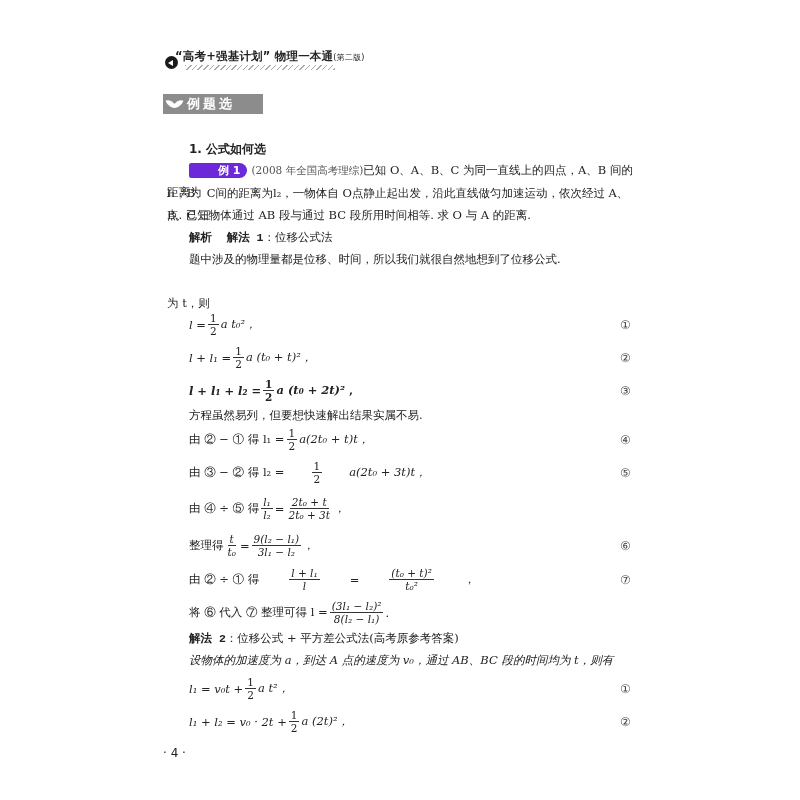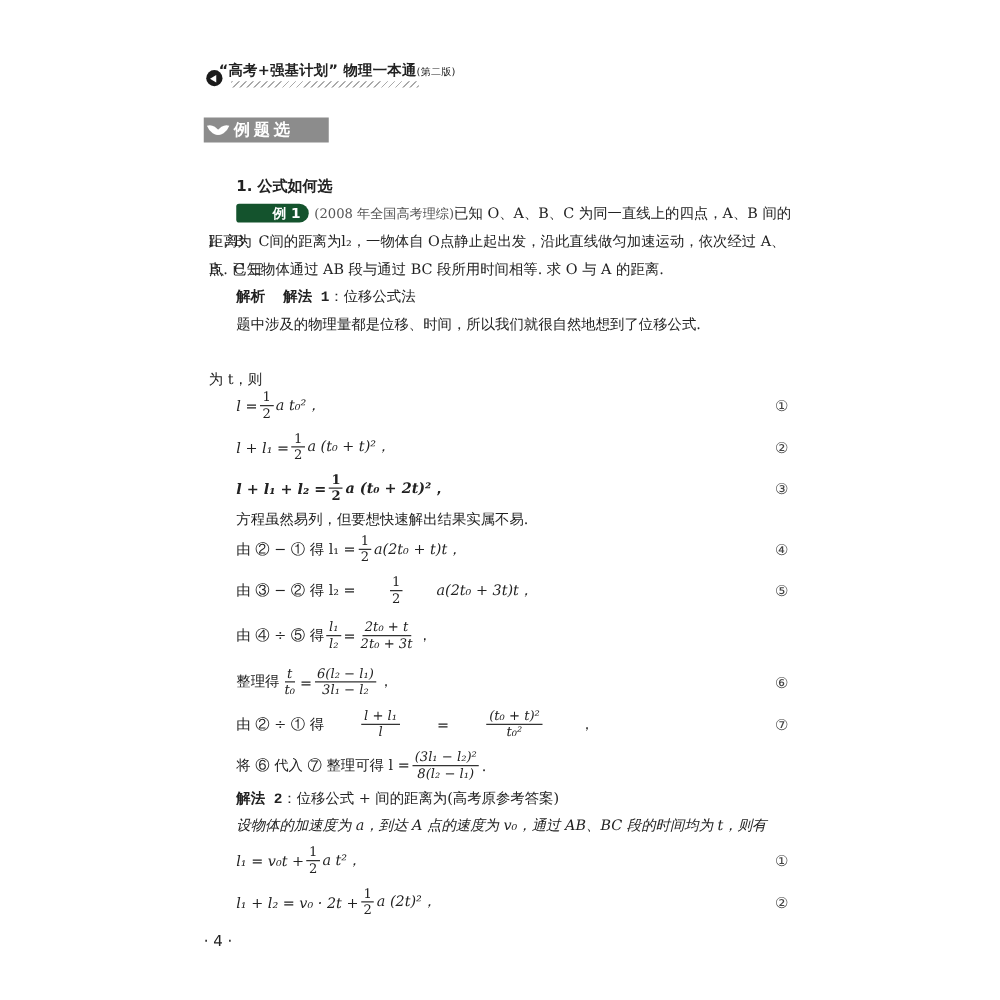--- a/index.html
+++ b/index.html
@@ -23,21 +23,21 @@
   .badge .leaf::before, .badge .leaf::after { content:""; position:absolute; width:8px; height:10px; background:#fff;
         border-radius:0 100% 0 100%; top:4px; }
   .badge .leaf::before { left:2px; transform:rotate(-20deg); }
   .badge .leaf::after { left:9px; transform:scaleX(-1) rotate(-20deg); }
   .badge .label { color:#fff; font-size:13px; letter-spacing:3px; margin-left:4px; font-family:"DejaVu Sans", sans-serif; font-weight:bold; }
 
   .section-title { position:absolute; left:189px; top:141px; font-size:12px; font-weight:bold; font-family:"DejaVu Sans", sans-serif; }
 
   .para { position:absolute; left:167px; font-size:11.5px; line-height:21.5px; width:470px; }
   .indent { text-indent:22px; }
-  .ex-tag { display:inline-block; background:#14532d; color:#fff; font-weight:bold; font-size:11px; padding:0 7px;
+  .ex-tag { display:inline-block; background:#6d28d9; color:#fff; font-weight:bold; font-size:11px; padding:0 7px;
             border-radius:3px 10px 10px 3px; line-height:15px; margin-right:4px; font-family:"DejaVu Sans", sans-serif; }
   .muted { color:#555; font-size:10.5px; }
   .bold { font-weight:bold; font-family:Liberation Mono, monospace; }
   i { font-style:italic; }
 
   .eq { position:absolute; left:189px; font-size:11.5px; display:flex; align-items:center; white-space:nowrap; }
   .eq-num { position:absolute; left:620px; font-size:12px; color:#444; }
   .frac { display:inline-flex; flex-direction:column; align-items:center; vertical-align:middle; margin:0 2px; font-size:10.5px; line-height:12px; }
   .frac .n { border-bottom:1px solid #333; padding:0 2px; }
   .frac .d { padding:0 2px; }
@@ -141,21 +141,21 @@
   </div>
 
   <div class="eq" style="top:533px;">
     <span>整理得</span>
     <span class="frac">
         <i class="n">t</i>
         <i class="d">t₀</i>
       </span>
     <span>=</span>
     <span class="frac">
-        <i class="n">6(l₂ − l₁)</i>
+        <i class="n">9(l₂ − l₁)</i>
         <i class="d">3l₁ − l₂</i>
       </span>
     <span>，</span>
   </div>
   <div class="eq-num" style="top:539px;">⑥</div>
 
   <div class="eq" style="top:567px;gap:28px;">
     <span>由 ② ÷ ① 得</span>
     <span class="frac">
         <i class="n">l + l₁</i>
@@ -173,21 +173,21 @@
   <div class="eq" style="top:600px;">
     <span>将 ⑥ 代入 ⑦ 整理可得 l =</span>
     <span class="frac">
         <i class="n">(3l₁ − l₂)²</i>
         <i class="d">8(l₂ − l₁)</i>
       </span>
     <span>.</span>
   </div>
 
   <div class="para indent" style="top:628px;">
-    <span class="bold">解法 2</span><span>：位移公式 + 间的距离为(高考原参考答案)</span>
+    <span class="bold">解法 2</span><span>：位移公式 + 平方差公式法(高考原参考答案)</span>
   </div>
   <div class="para indent" style="top:650px;font-style:italic;">设物体的加速度为 a，到达 A 点的速度为 v₀，通过 AB、BC 段的时间均为 t，则有</div>
 
   <div class="eq" style="top:676px;">
     <i>l₁ = v₀t +</i>
     <span class="frac">
         <span class="n">1</span>
         <span class="d">2</span>
       </span>
     <i>a t²，</i>

